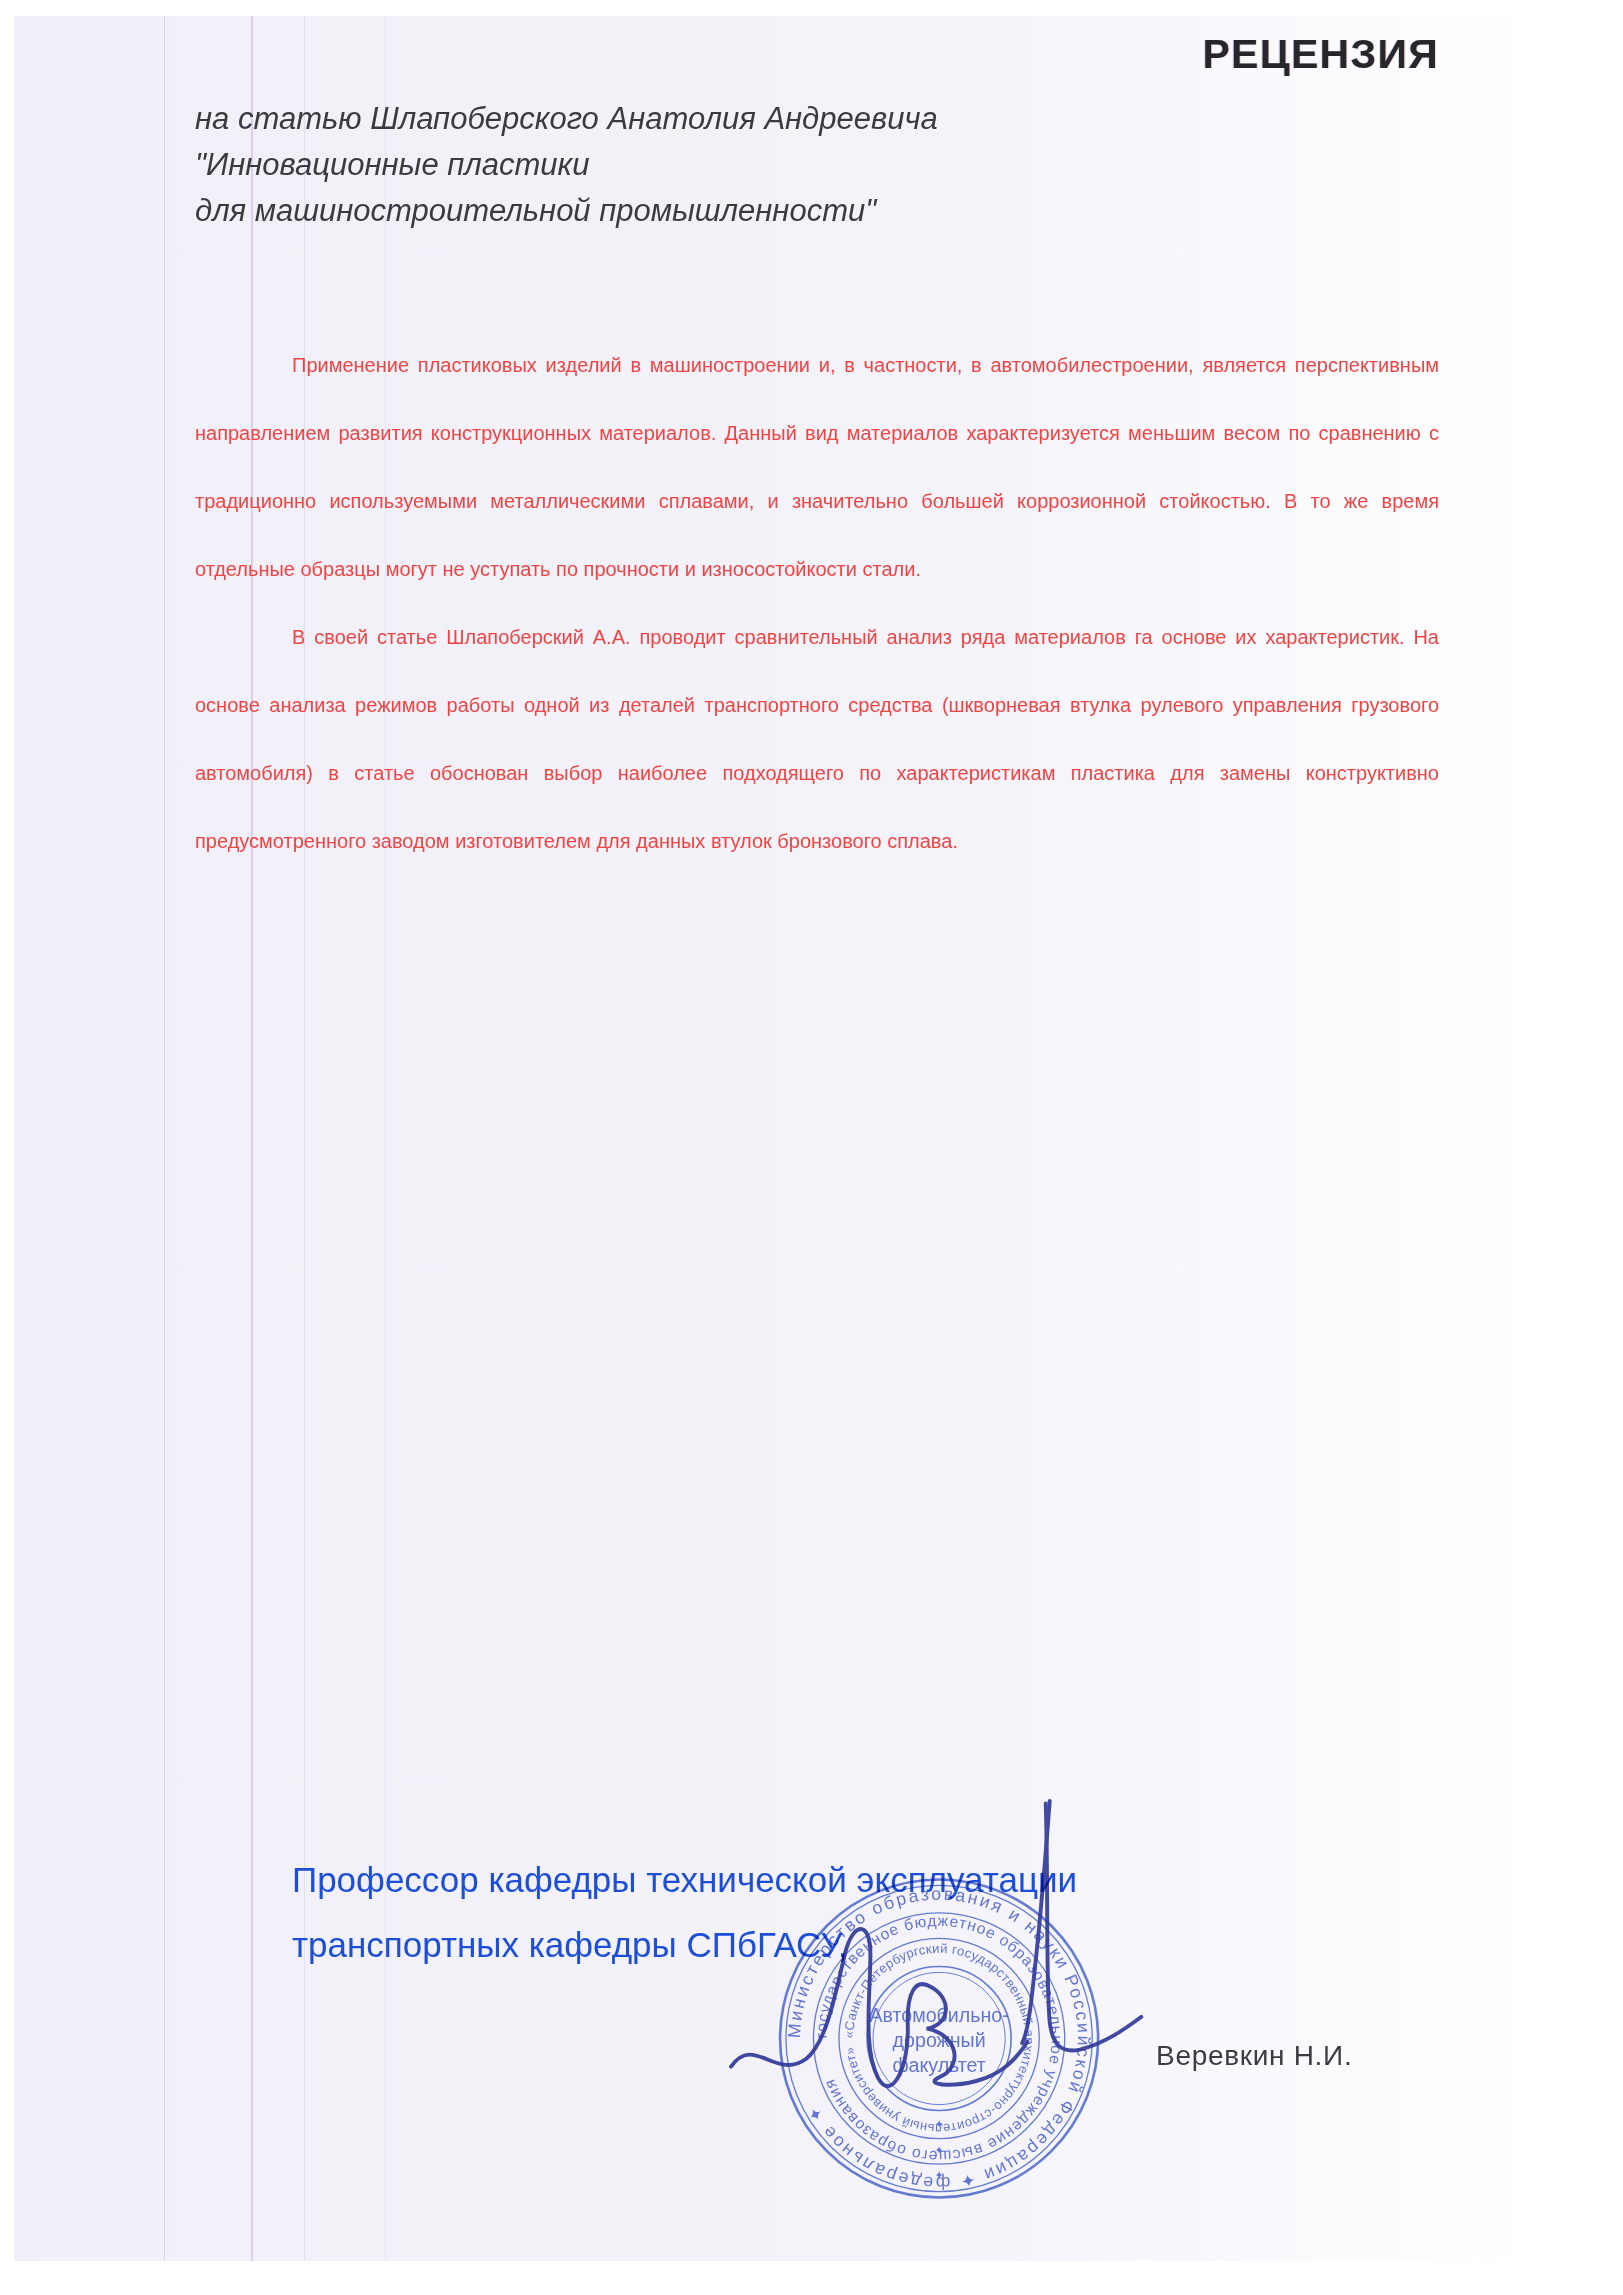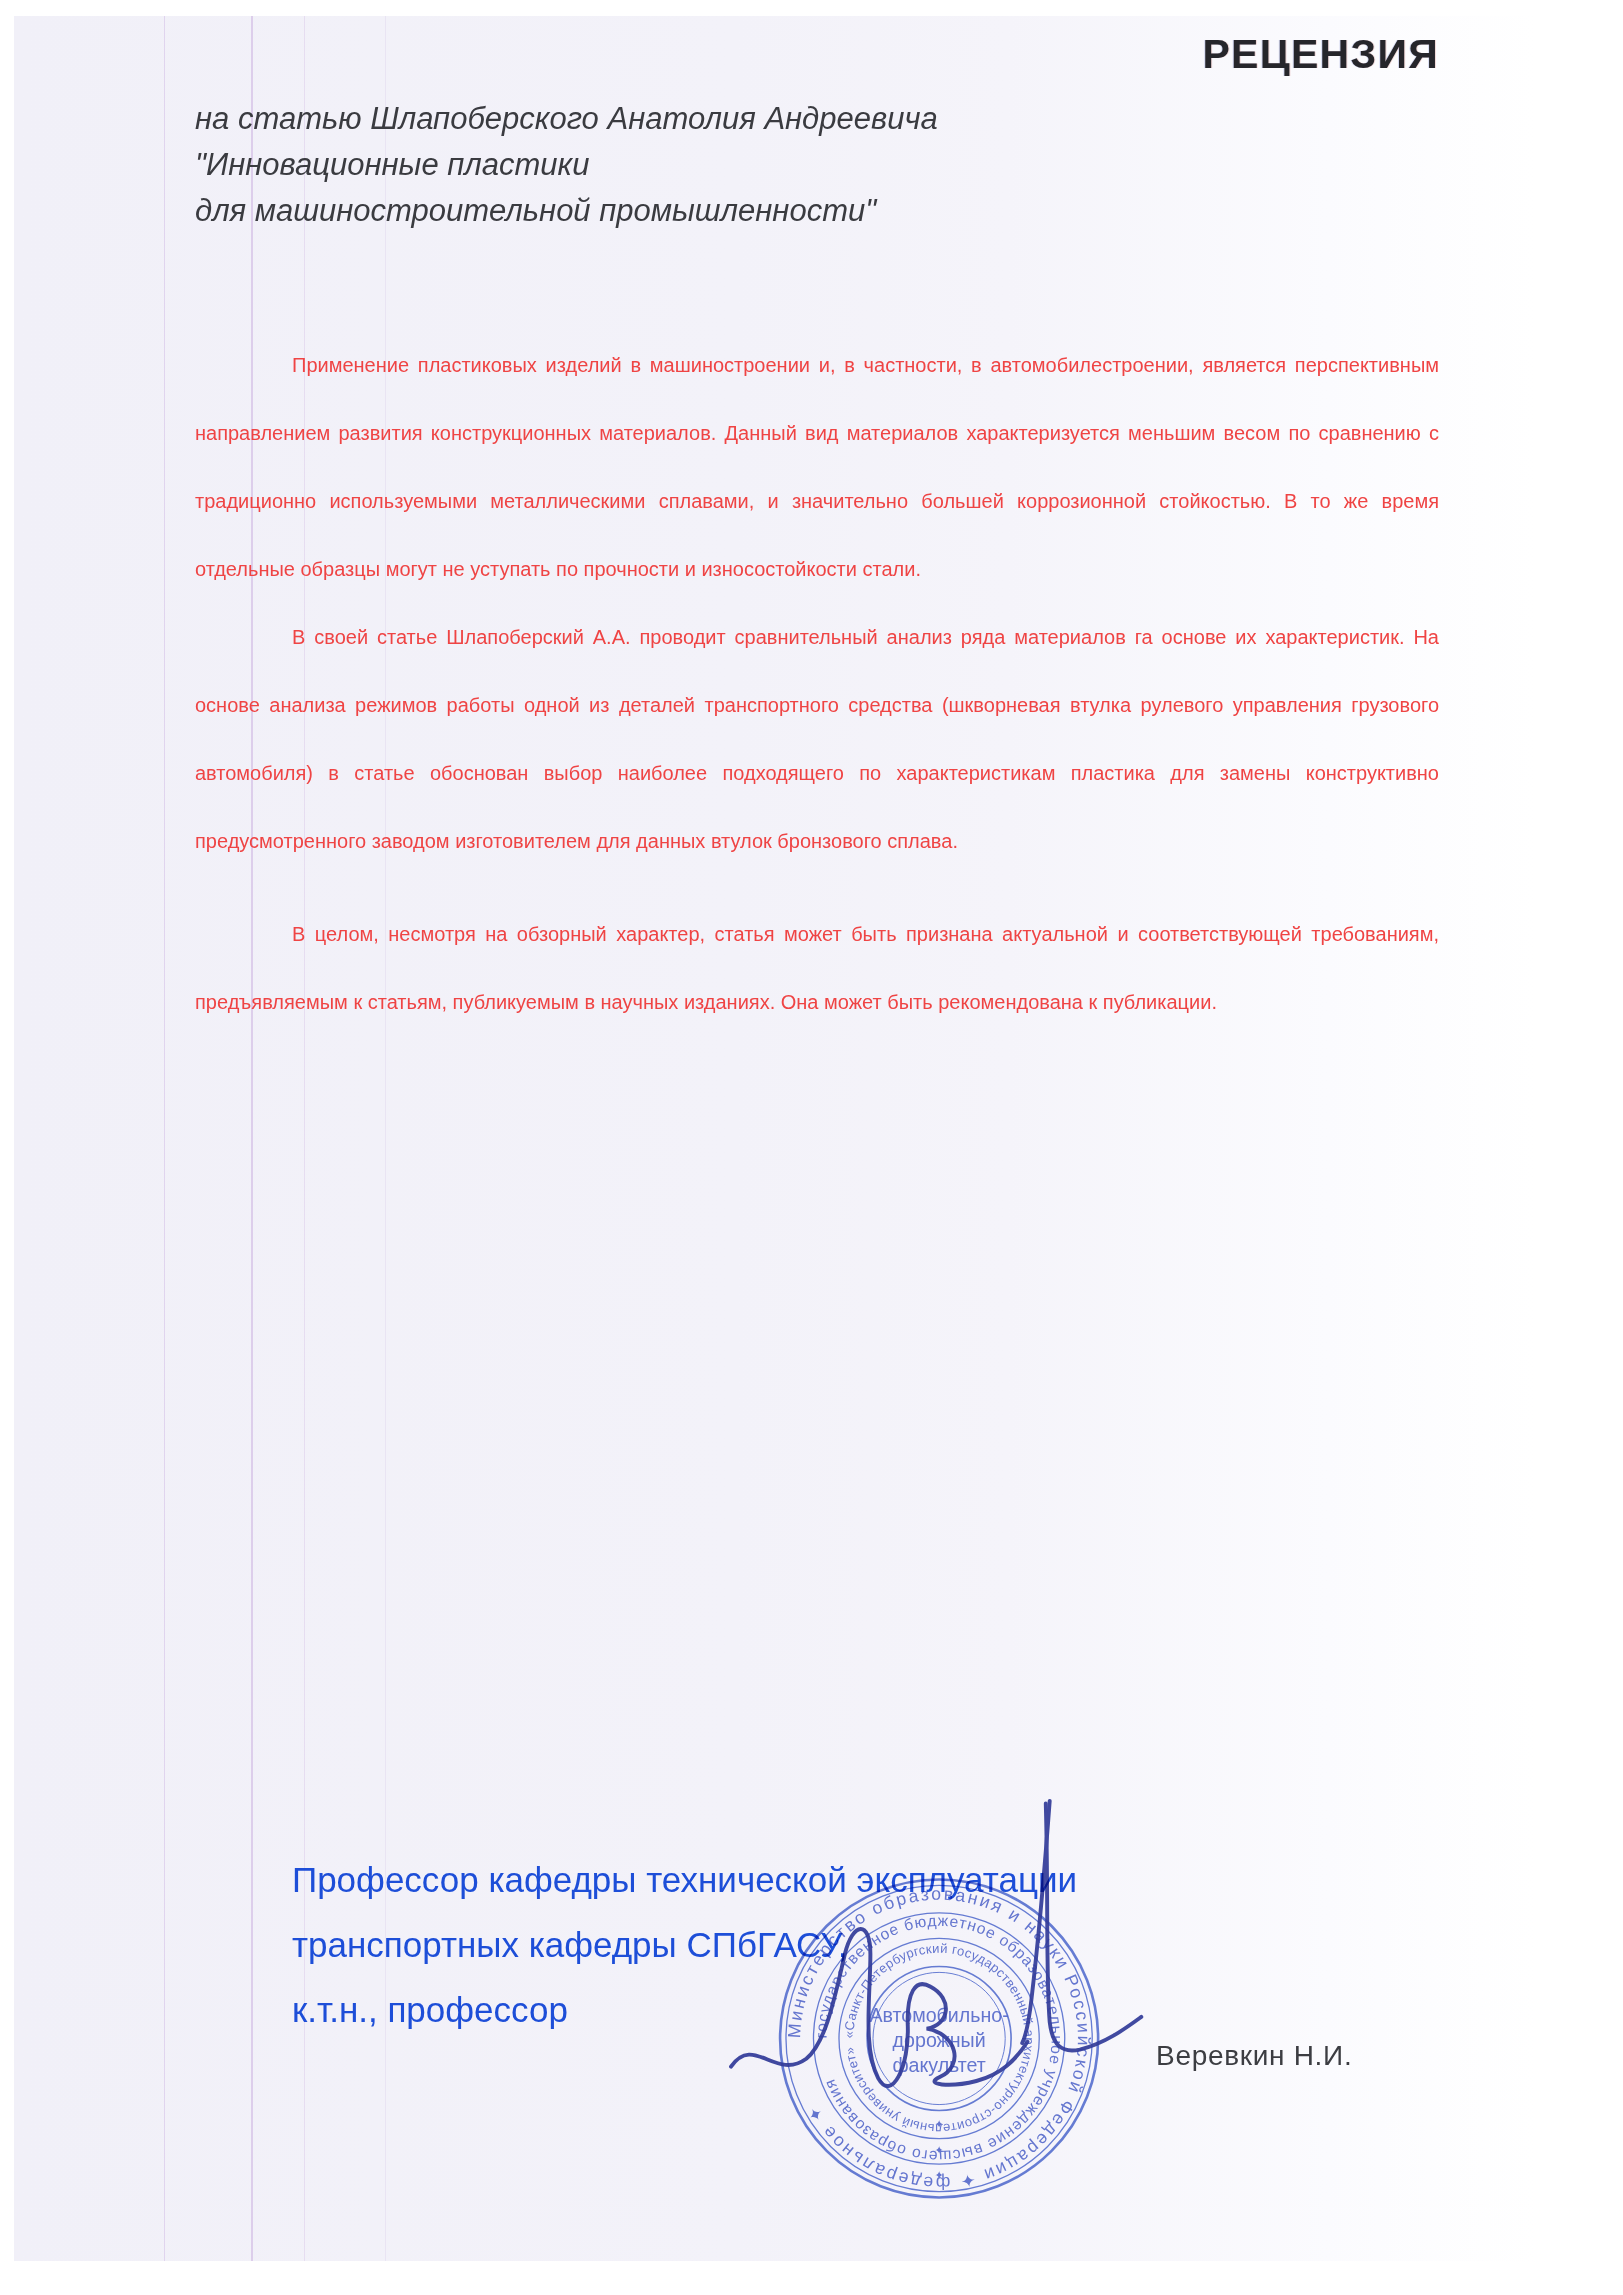--- a/index.html
+++ b/index.html
@@ -73,27 +73,25 @@
 
 <div class="doc-subtitle">
   <div>на статью Шлапоберского Анатолия Андреевича</div>
   <div>"Инновационные пластики</div>
   <div>для машиностроительной промышленности"</div>
 </div>
 
 <div class="doc-body">
   <p>Применение пластиковых изделий в машиностроении и, в частности, в автомобилестроении, является перспективным направлением развития конструкционных материалов. Данный вид материалов характеризуется меньшим весом по сравнению с традиционно используемыми металлическими сплавами, и значительно большей коррозионной стойкостью. В то же время отдельные образцы могут не уступать по прочности и износостойкости стали.</p>
   <p>В своей статье Шлапоберский А.А. проводит сравнительный анализ ряда материалов га основе их характеристик. На основе анализа режимов работы одной из деталей транспортного средства (шкворневая втулка рулевого управления грузового автомобиля) в статье обоснован выбор наиболее подходящего по характеристикам пластика для замены конструктивно предусмотренного заводом изготовителем для данных втулок бронзового сплава.</p>
-  <p class="spaced">В целом, несмотря на обзорный характер, статья может быть признана актуальной и соответствующей требованиям, предъявляемым к статьям, публикуемым в научных изданиях. Она может быть рекомендована к публикации.</p>
 </div>
 
 <div class="sign-block">
   <div>Профессор кафедры технической эксплуатации</div>
   <div>транспортных кафедры СПбГАСУ,</div>
-  <div>к.т.н., профессор</div>
 </div>
 
 <div class="reviewer-name">Веревкин Н.И.</div>
 
 <svg class="stamp-layer" width="1623" height="2295" viewBox="0 0 2480 3507" xmlns="http://www.w3.org/2000/svg">
   <defs>
     <path id="ringA" d="M 1223,3115 A 212,212 0 1,1 1647,3115 A 212,212 0 1,1 1223,3115"></path>
     <path id="ringB" d="M 1263,3115 A 172,172 0 1,1 1607,3115 A 172,172 0 1,1 1263,3115"></path>
     <path id="ringC" d="M 1304,3115 A 131,131 0 1,1 1566,3115 A 131,131 0 1,1 1304,3115"></path>
   </defs>

